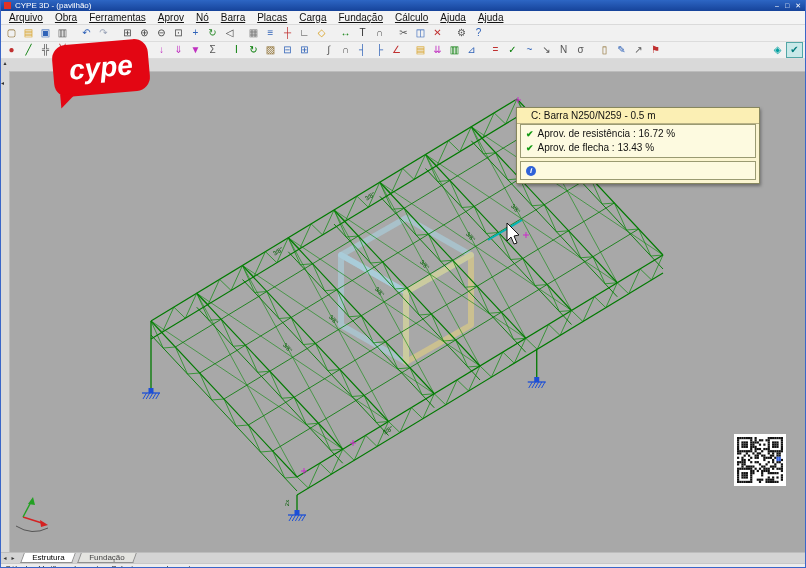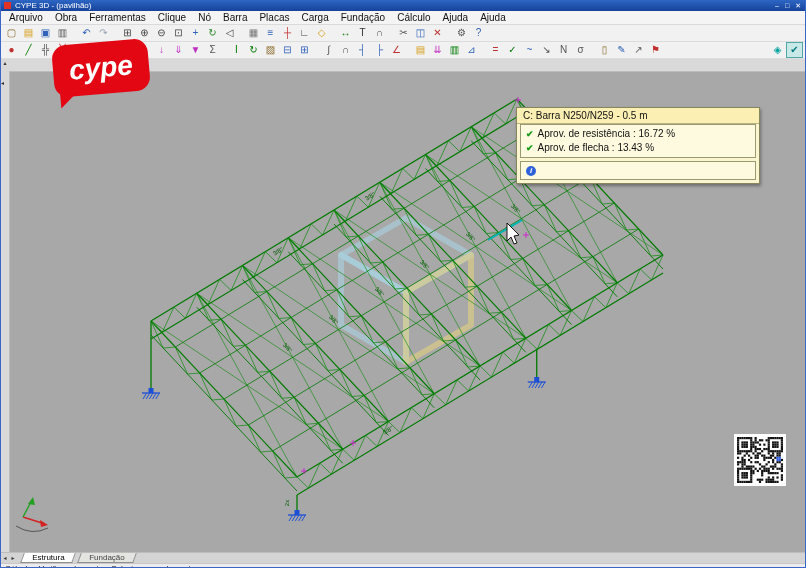--- a/index.html
+++ b/index.html
@@ -6,21 +6,21 @@
   .app{position:relative;width:806px;height:568px;background:#f1f1f1;overflow:hidden;box-sizing:border-box;
        border:1px solid #3a66c8;border-top:none;}
   
   .titlebar{height:11px;background:linear-gradient(#2d66c4,#16439a);display:flex;align-items:center;color:#fff;}
   .app-icon{width:7px;height:7px;background:#e23225;margin:0 4px 0 3px;flex:none;}
   .title-text{font-size:8px;line-height:11px;white-space:nowrap;flex:1;}
   .win-btns{display:flex;gap:6px;margin-right:4px;font-size:7px;line-height:11px;}
   .win-btns span{cursor:default;}
   
   .menubar{height:13px;background:#f4f4f4;border-bottom:1px solid #dadada;display:flex;align-items:center;padding-left:2px;}
-  .menu-item{font-size:10px;line-height:13px;padding:0 6px;color:#111;}
+  .menu-item{font-size:10px;line-height:13px;padding:0 6px;color:#111;text-decoration:underline;}
   
   .tb-row{height:16px;background:#f1f1f1;border-bottom:1px solid #dcdcdc;display:flex;align-items:center;padding:0 2px;}
   .tb-icon{width:15px;height:14px;display:flex;align-items:center;justify-content:center;
            font-size:10px;line-height:14px;border:1px solid transparent;flex:none;}
   .gap{margin-left:7px;}
   .push{margin-left:auto;}
   .tb-icon.selected{background:#c9e9e9;border-color:#52a6a6;}
   
   .canvas-zone{position:relative;height:493px;background:#a8a8a8;}
   .top-strip{position:absolute;left:0;top:0;width:100%;height:12px;background:#d9d9d9;border-bottom:1px solid #bcbcbc;z-index:3;display:flex;}
@@ -30,21 +30,21 @@
   .ann{font:6px "Liberation Sans",sans-serif;fill:#015c01;text-anchor:middle;}
   
   .cype-logo{position:absolute;left:52px;top:42px;width:96px;height:52px;background:#e30613;border-radius:14px;
              transform:rotate(-5deg);z-index:30;display:flex;align-items:center;justify-content:center;}
   .cype-logo::after{content:"";position:absolute;left:5px;bottom:-11px;width:0;height:0;
              border-top:14px solid #e30613;border-right:16px solid transparent;}
   .cype-text{color:#fff;font-size:28px;font-weight:bold;font-style:italic;letter-spacing:0px;line-height:1;}
   
   .tooltip{position:absolute;left:515px;top:107px;width:242px;background:#fbf5d0;border:1px solid #86865e;
            z-index:40;font-size:10px;color:#111;box-shadow:1px 2px 3px rgba(0,0,0,.35);}
-  .tt-title{padding:2px 6px;background:#fbefb4;border-bottom:1px solid #b9b284;}
+  .tt-title{padding:2px 14px;background:#fbefb4;border-bottom:1px solid #b9b284;}
   .tt-layer{padding:2px 6px;border-bottom:1px solid #b9b284;}
   .tt-profile{margin:3px;border:1px solid #9a9a72;padding:2px 5px;background:#fdfae0;}
   .tt-checks{margin:0 3px 3px;border:1px solid #9a9a72;padding:2px 5px;background:#fdfae0;}
   .tt-check-row{display:flex;gap:4px;align-items:center;line-height:14px;}
   .tt-check-icon{color:#149a14;font-weight:bold;font-size:9px;}
   .tt-info{margin:0 3px 3px;border:1px solid #9a9a72;padding:3px 5px;background:#fdfae0;display:flex;gap:5px;
            color:#2020cc;font-size:9.5px;line-height:1.3;}
   .info-icon{flex:none;width:10px;height:10px;border-radius:50%;background:#2f62d8;color:#fff;font-size:8px;
              font-weight:bold;text-align:center;line-height:10px;margin-top:1px;font-style:italic;}
   
@@ -70,21 +70,21 @@
       <span>□</span>
       <span>✕</span>
     </span>
   </div>
 
   <div class="menubar">
 
   <span class="menu-item">Arquivo</span>
       <span class="menu-item">Obra</span>
       <span class="menu-item">Ferramentas</span>
-      <span class="menu-item">Clique</span>
+      <span class="menu-item">Aprov</span>
       <span class="menu-item">Nó</span>
       <span class="menu-item">Barra</span>
       <span class="menu-item">Placas</span>
       <span class="menu-item">Carga</span>
       <span class="menu-item">Fundação</span>
       <span class="menu-item">Cálculo</span>
       <span class="menu-item">Ajuda</span>
       <span class="menu-item">Ajuda</span>
     </div>
 

